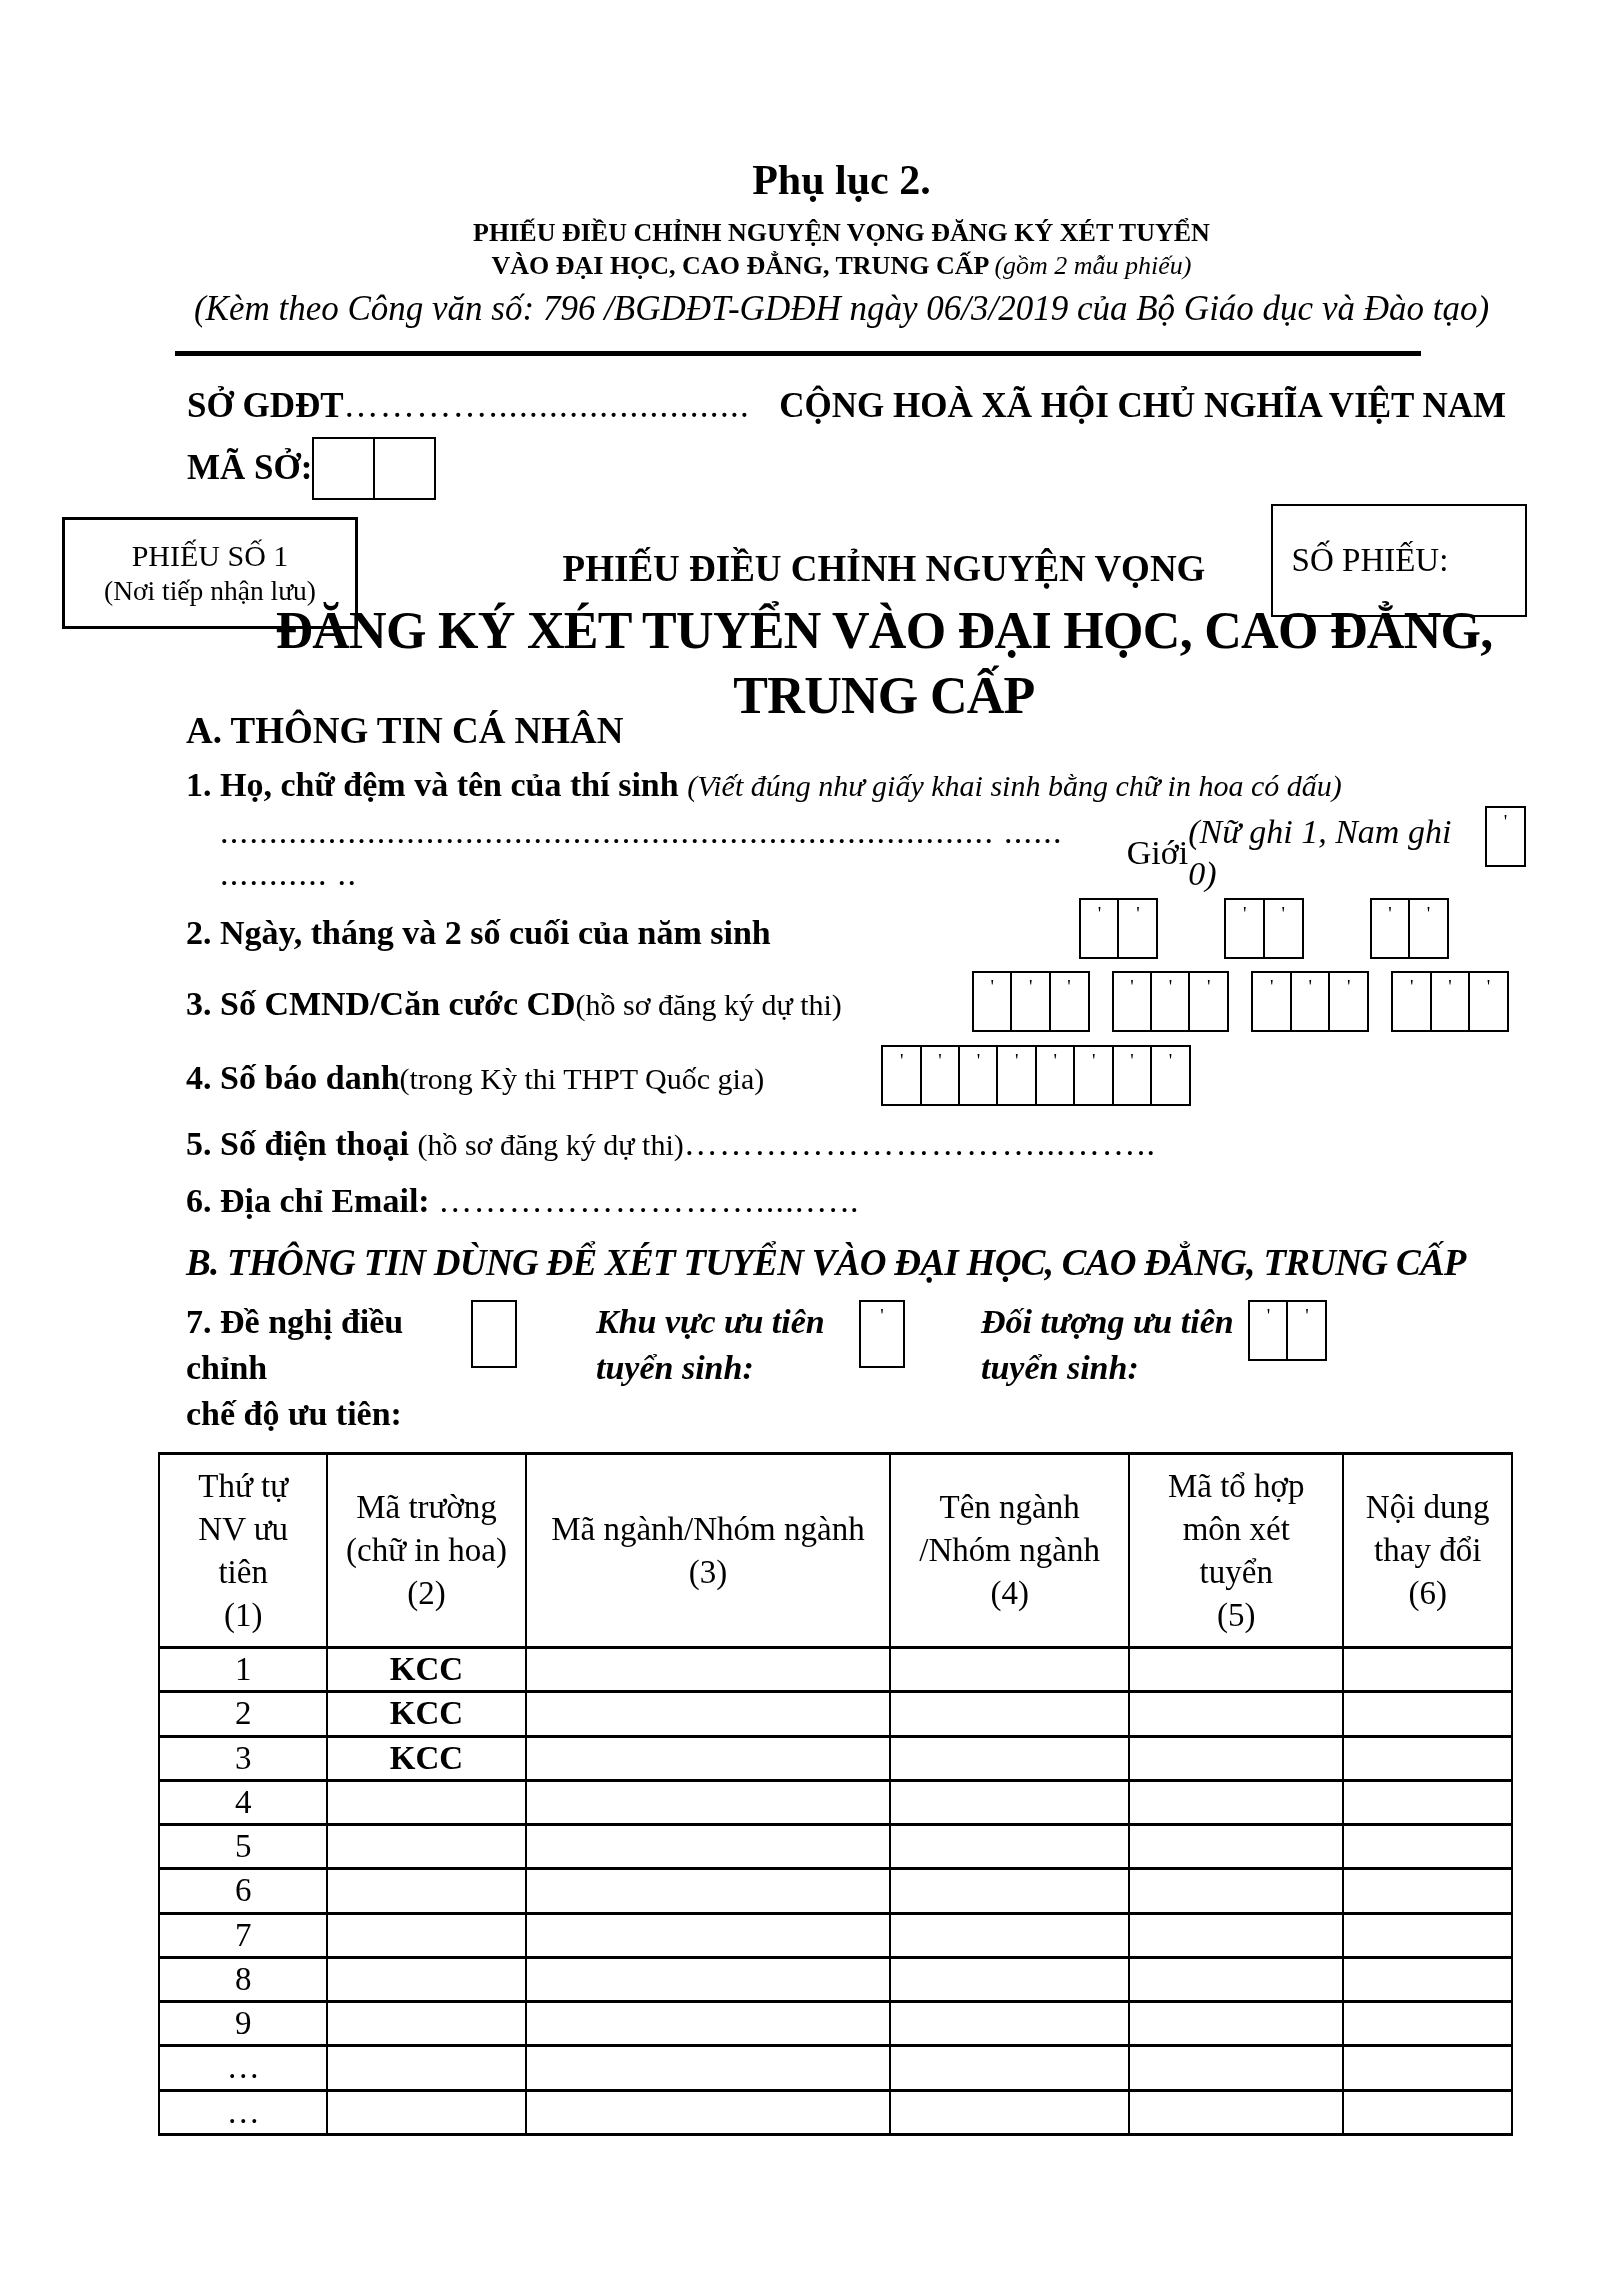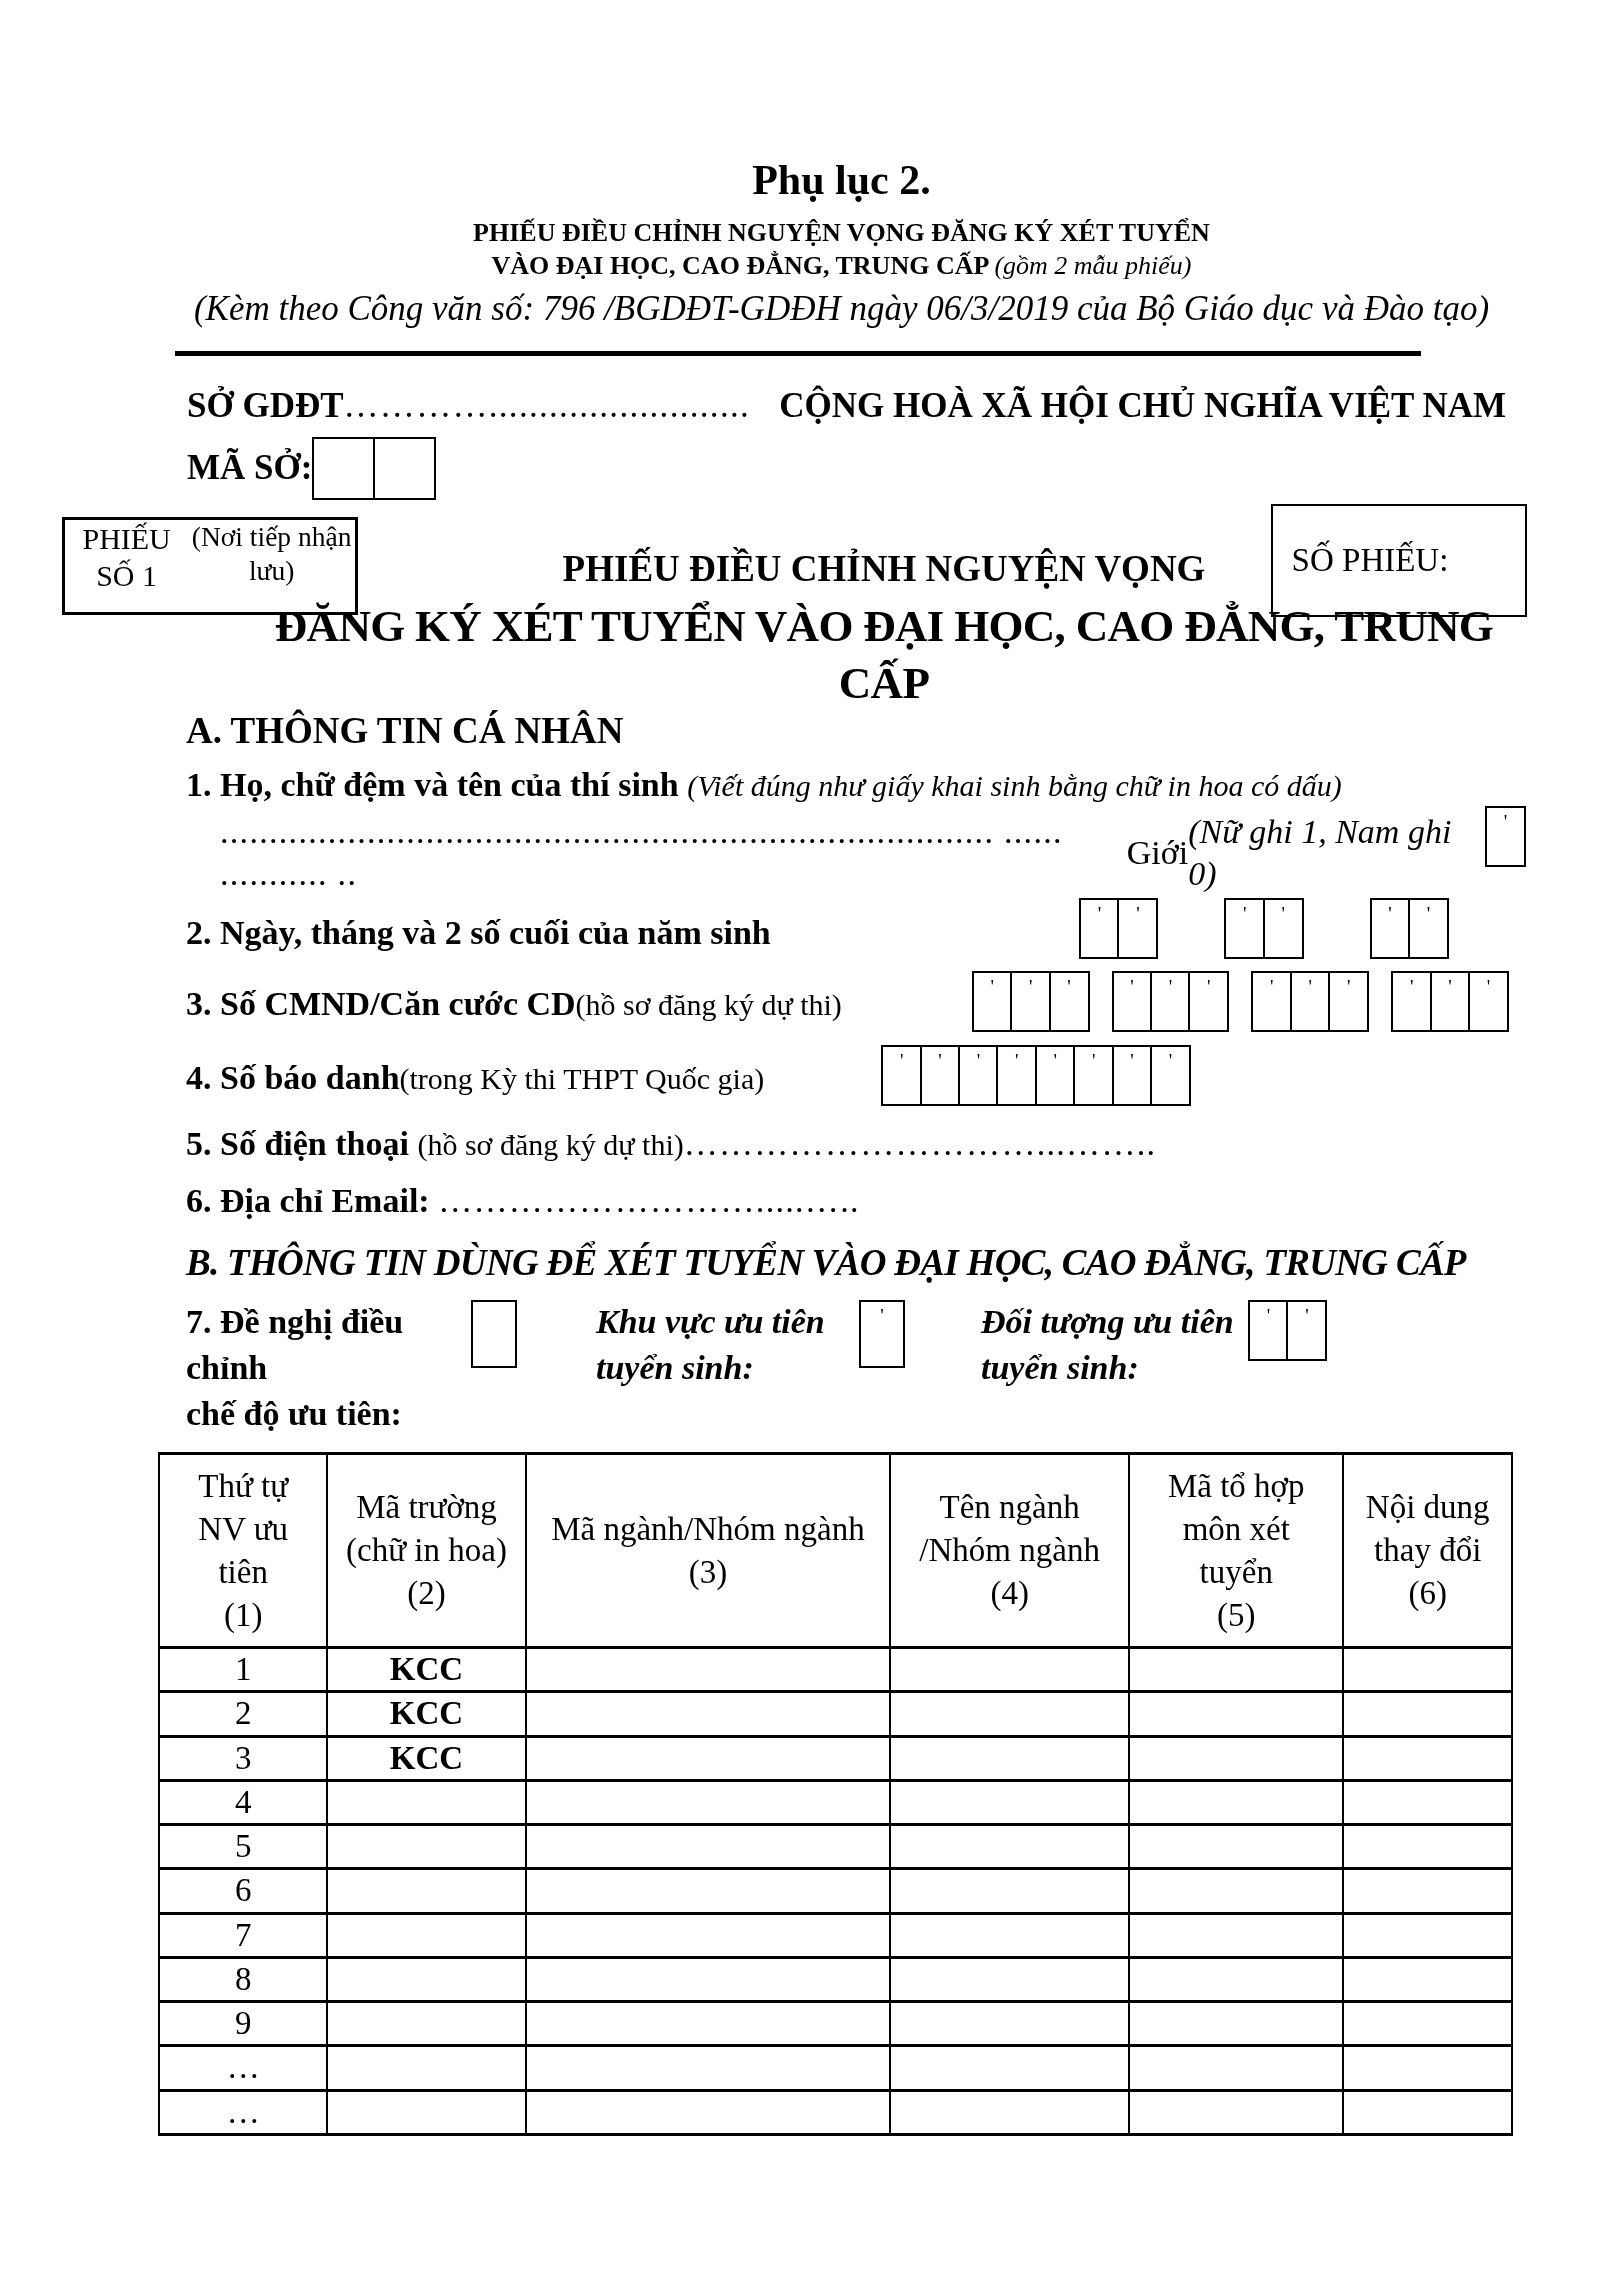--- a/index.html
+++ b/index.html
@@ -29,34 +29,34 @@
   .hdr-left .gddt-line { font-size:35px; }
   .dots-fill { letter-spacing:1.3px; }
   .maso-line { margin-top:9.2px; display:flex; align-items:center; font-size:35px; }
   .hdr-right { width:56%; text-align:center; }
   .hdr-right .rep1 { font-size:35px; font-weight:bold; }
   .hdr-right .rep2 { font-size:34px; font-weight:bold; display:inline-block;
                      border-bottom:4.6px solid #000; padding:0 22px 3.9px 22px; margin-top:7.9px; }
 
   .title-zone { position:relative; margin-top:11.8px; height:196px; }
   .phieuso1-box {
-    position:absolute; left:-95px; top:5.2px; width:296px; height:98px;
+    position:absolute; left:-95px; top:5.2px; width:296px; height:112px;
     border:3.3px solid #000; text-align:center;
-    display:flex; flex-direction:row; justify-content:center;
+    display:flex; flex-direction:column; justify-content:center;
   }
   .phieuso1-box .l1 { font-size:30px; }
   .phieuso1-box .l2 { font-size:27.5px; }
   .sophieu-box {
     position:absolute; right:-1.3px; top:-7.9px; width:256px; height:113px;
     border:2.6px solid #000; font-size:33px;
     display:flex; align-items:center; padding-left:18.3px;
   }
   .form-title { padding-top:34px; padding-left:85px; text-align:center; }
   .form-title .t1 { font-size:37px; font-weight:bold; }
-  .form-title .t2 { font-size:45px; font-weight:bold; margin-top:6.5px; letter-spacing:-0.7px; }
+  .form-title .t2 { font-size:52px; font-weight:bold; margin-top:6.5px; letter-spacing:-0.7px; }
 
   .sec-heading { font-size:37px; font-weight:bold; margin-left:29px; }
   .item { margin-left:29px; }
   .note { font-size:30px; font-style:italic; font-weight:normal; }
   .note-plain { font-size:30px; font-weight:normal; }
 
   
   .bgroup { display:inline-flex; }
   .cb {
     width:41px; height:61px; border:2.6px solid #000; background:#fff;

